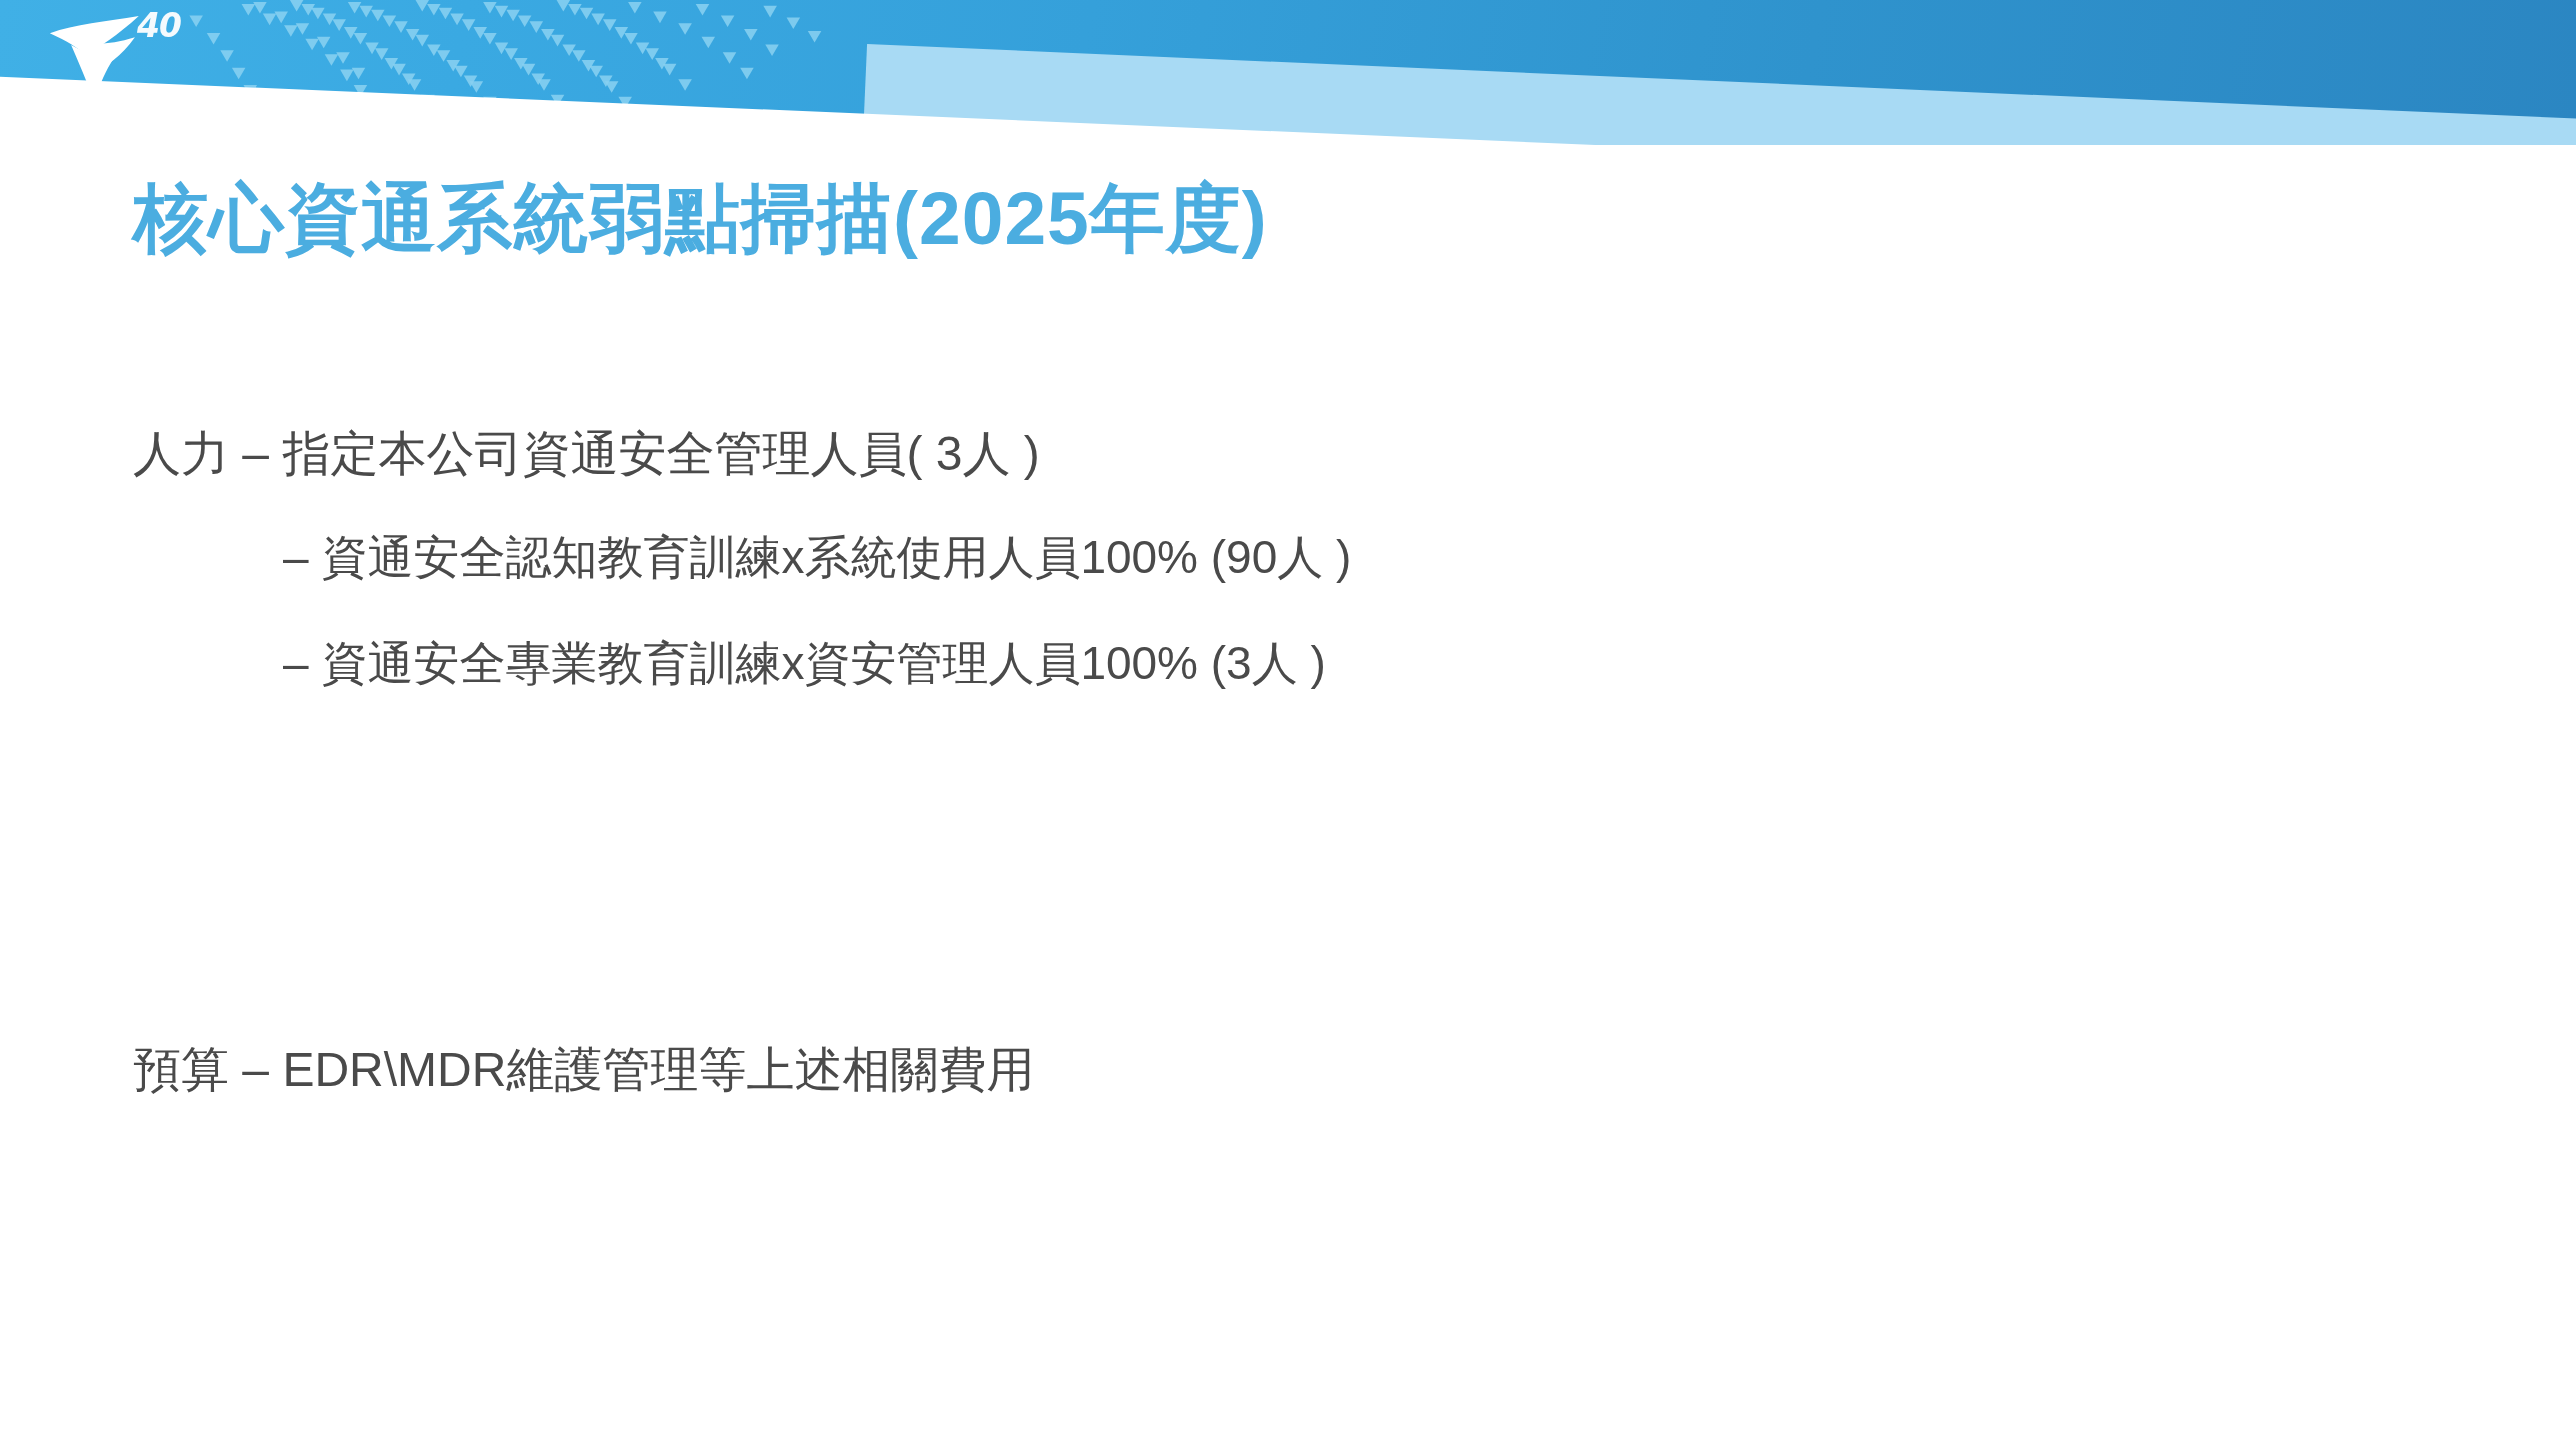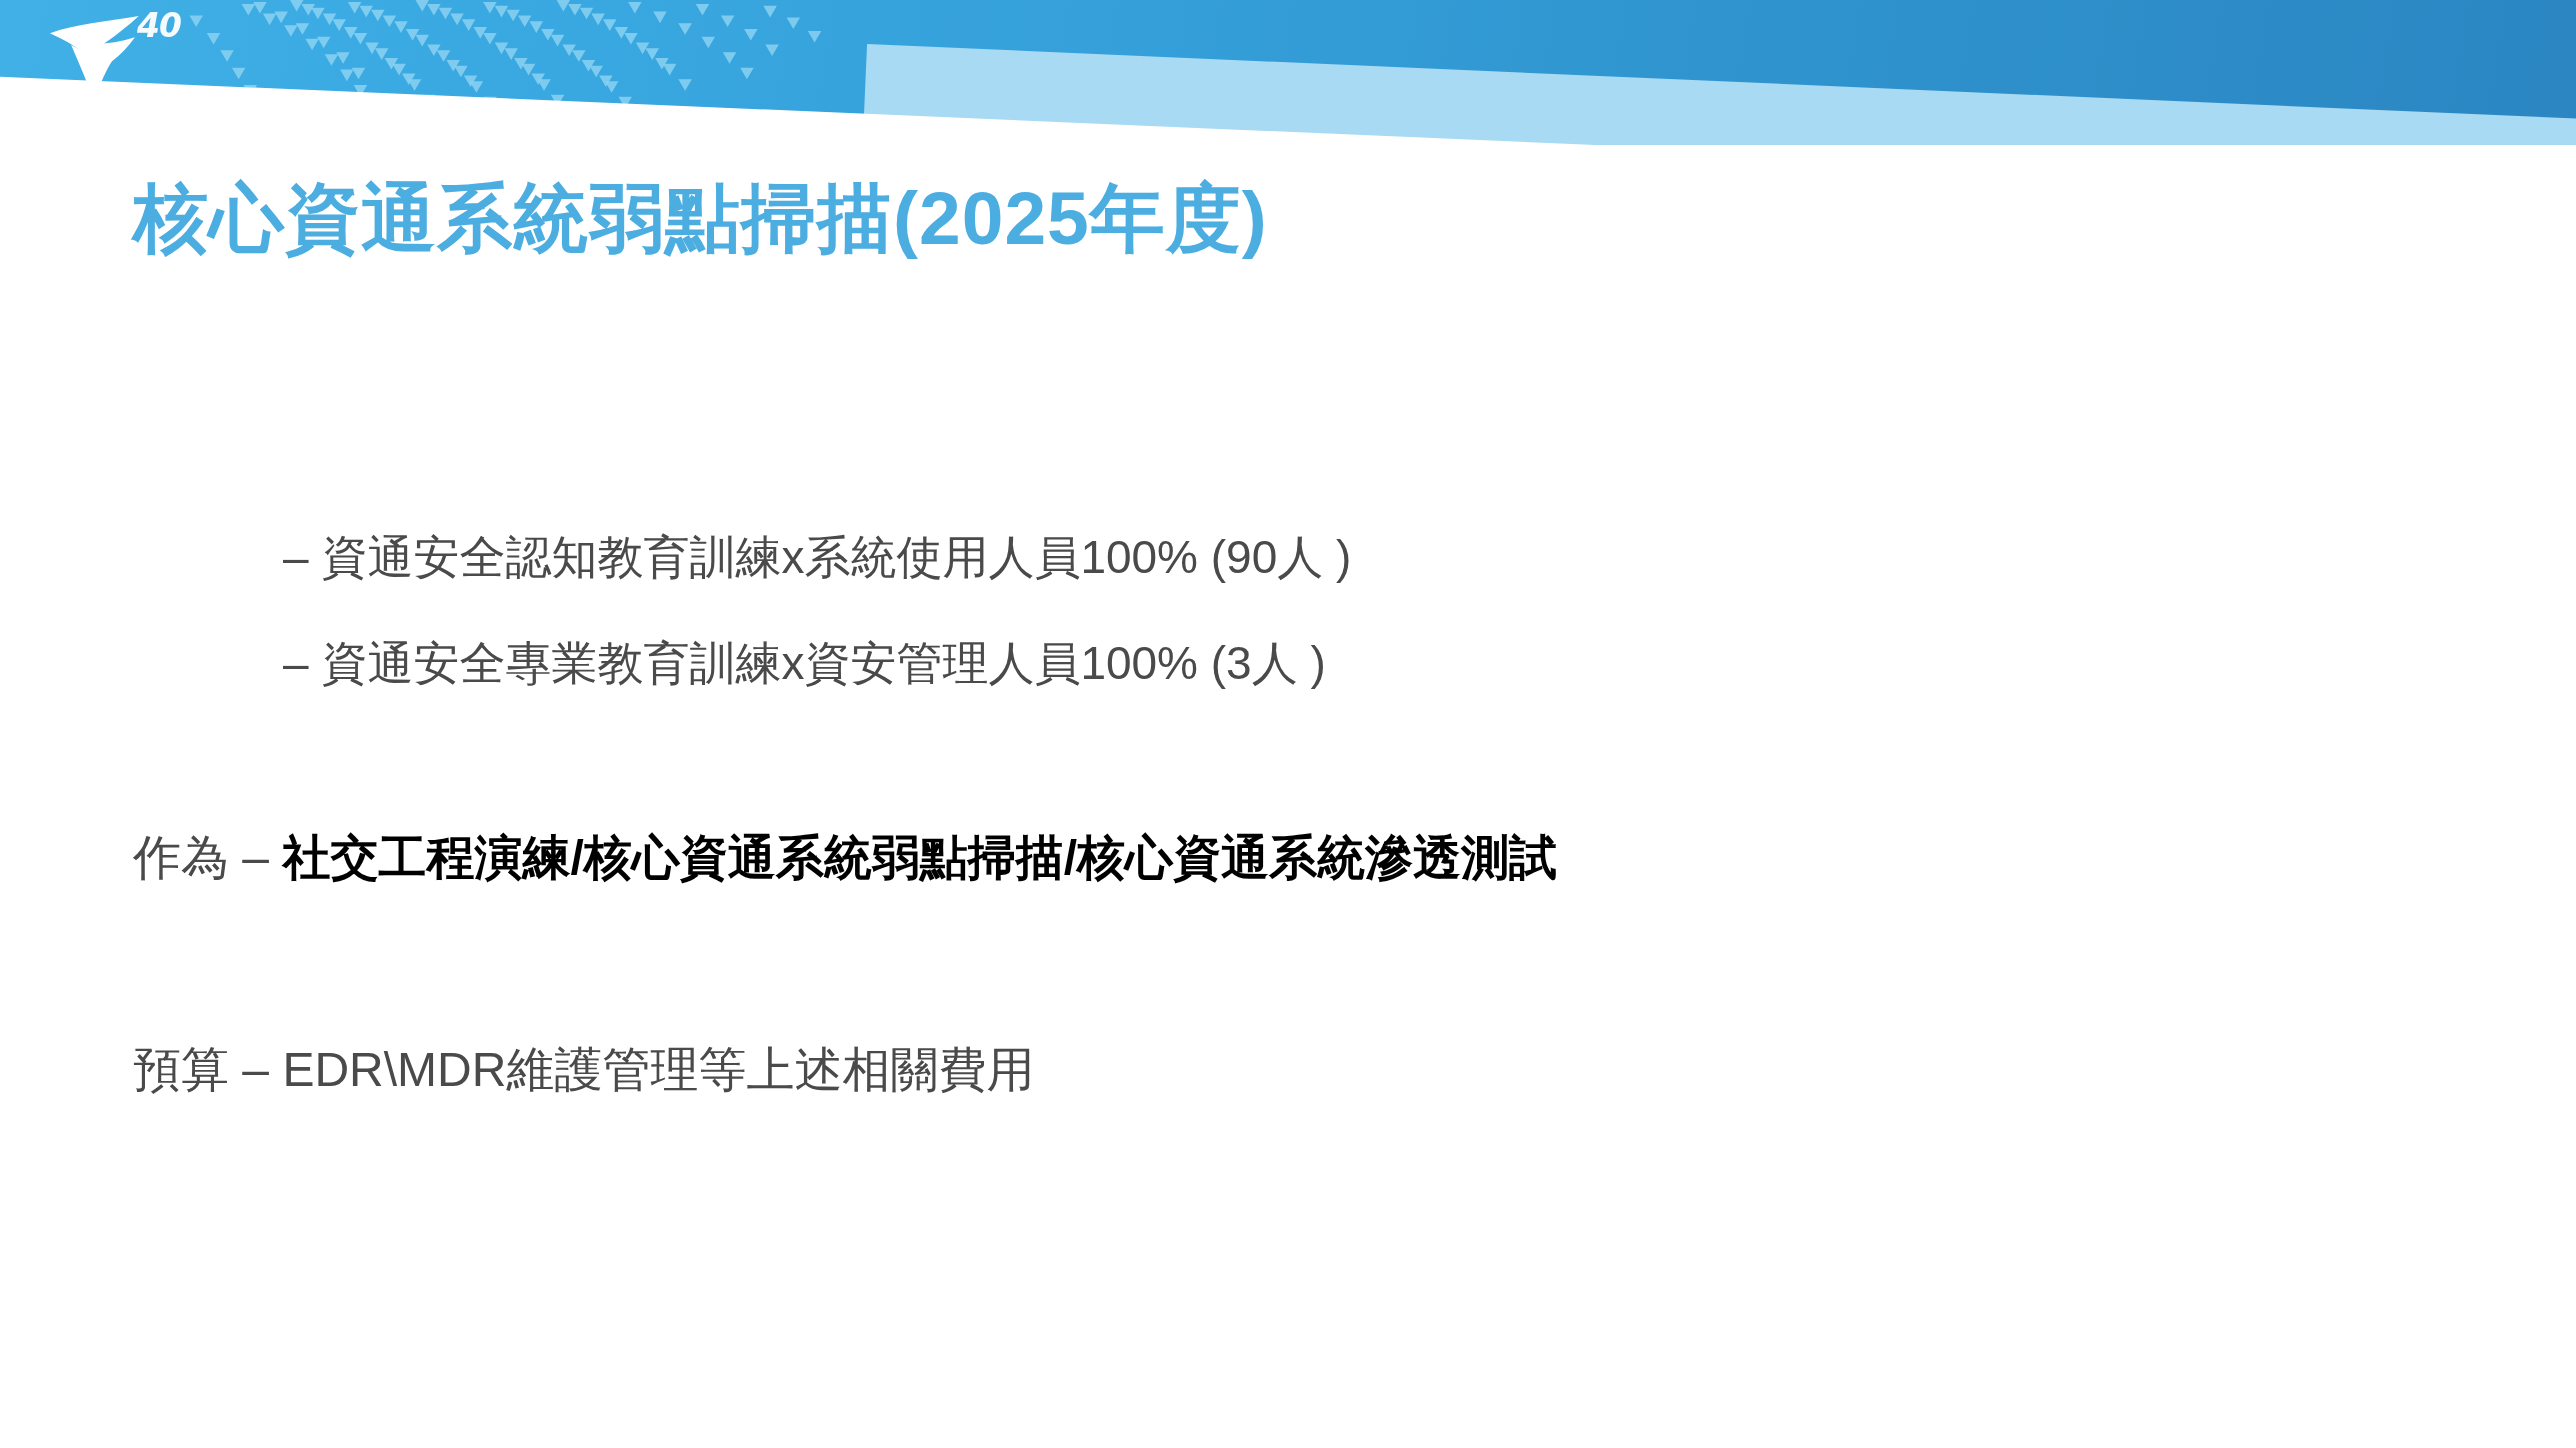--- a/index.html
+++ b/index.html
@@ -306,36 +306,36 @@
       <path d="M30 30 C48 34 66 34 92 26 C78 46 62 56 50 62 C44 54 38 40 30 30 Z" fill="#ffffff"></path>
       <path d="M26 34 C34 52 42 72 50 92 C56 74 62 60 70 48 C56 48 40 42 26 34 Z" fill="#ffffff"></path>
     </svg>
     <div class="logo-40">40</div>
   </div>
 
   <div class="title">核心資通系統弱點掃描(2025年度)</div>
 
   <div class="body-area">
 
+    <div class="line p-manpower">
+      <span>人力</span>
+      <span class="dash">–</span>
+      <span>指定本公司資通安全管理人員( 3人 )</span>
+    </div>
 
     <div class="line sub p-train1">
       <span class="dash">–</span>
       <span>資通安全認知教育訓練x系統使用人員100% (90人 )</span>
     </div>
 
     <div class="line sub p-train2">
       <span class="dash">–</span>
       <span>資通安全專業教育訓練x資安管理人員100% (3人 )</span>
     </div>
 
-    <div class="line p-actions">
-      <span>作為</span>
-      <span class="dash">–</span>
-      <span class="strong">社交工程演練/核心資通系統弱點掃描/核心資通系統滲透測試</span>
-    </div>
 
     <div class="line p-budget">
       <span>預算</span>
       <span class="dash">–</span>
       <span>EDR\MDR維護管理等上述相關費用</span>
     </div>
 
 
   </div>
 

